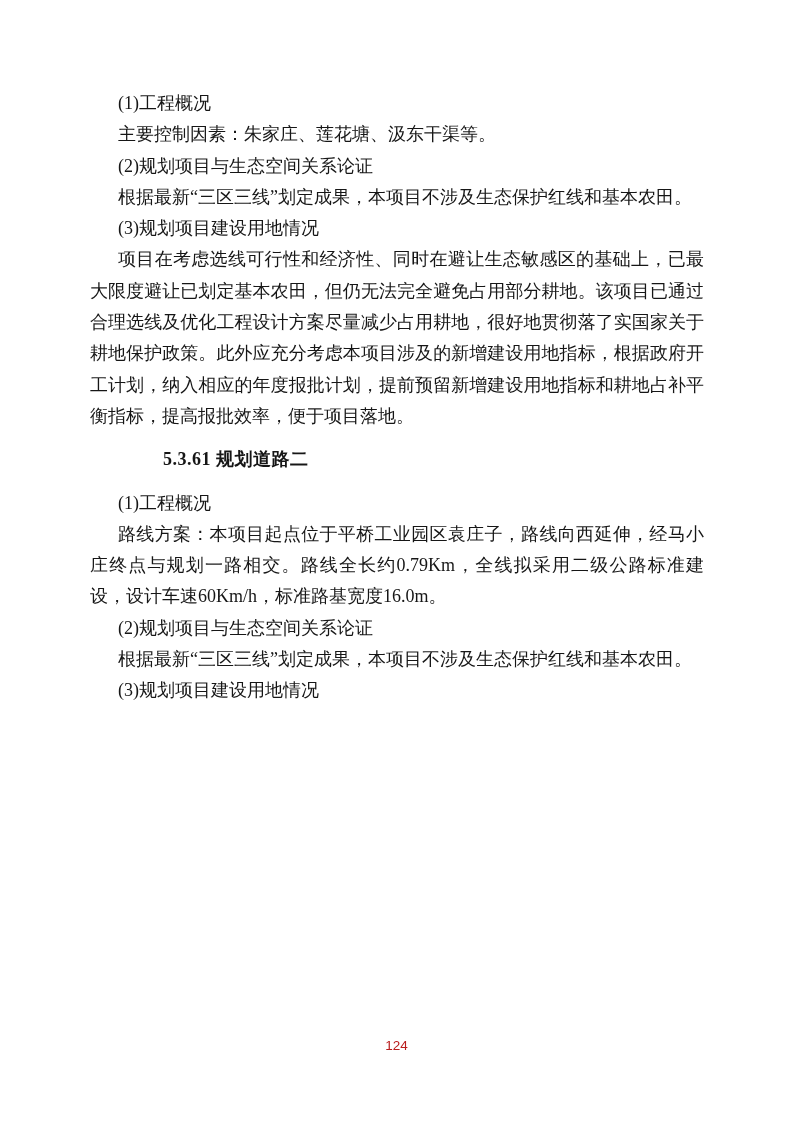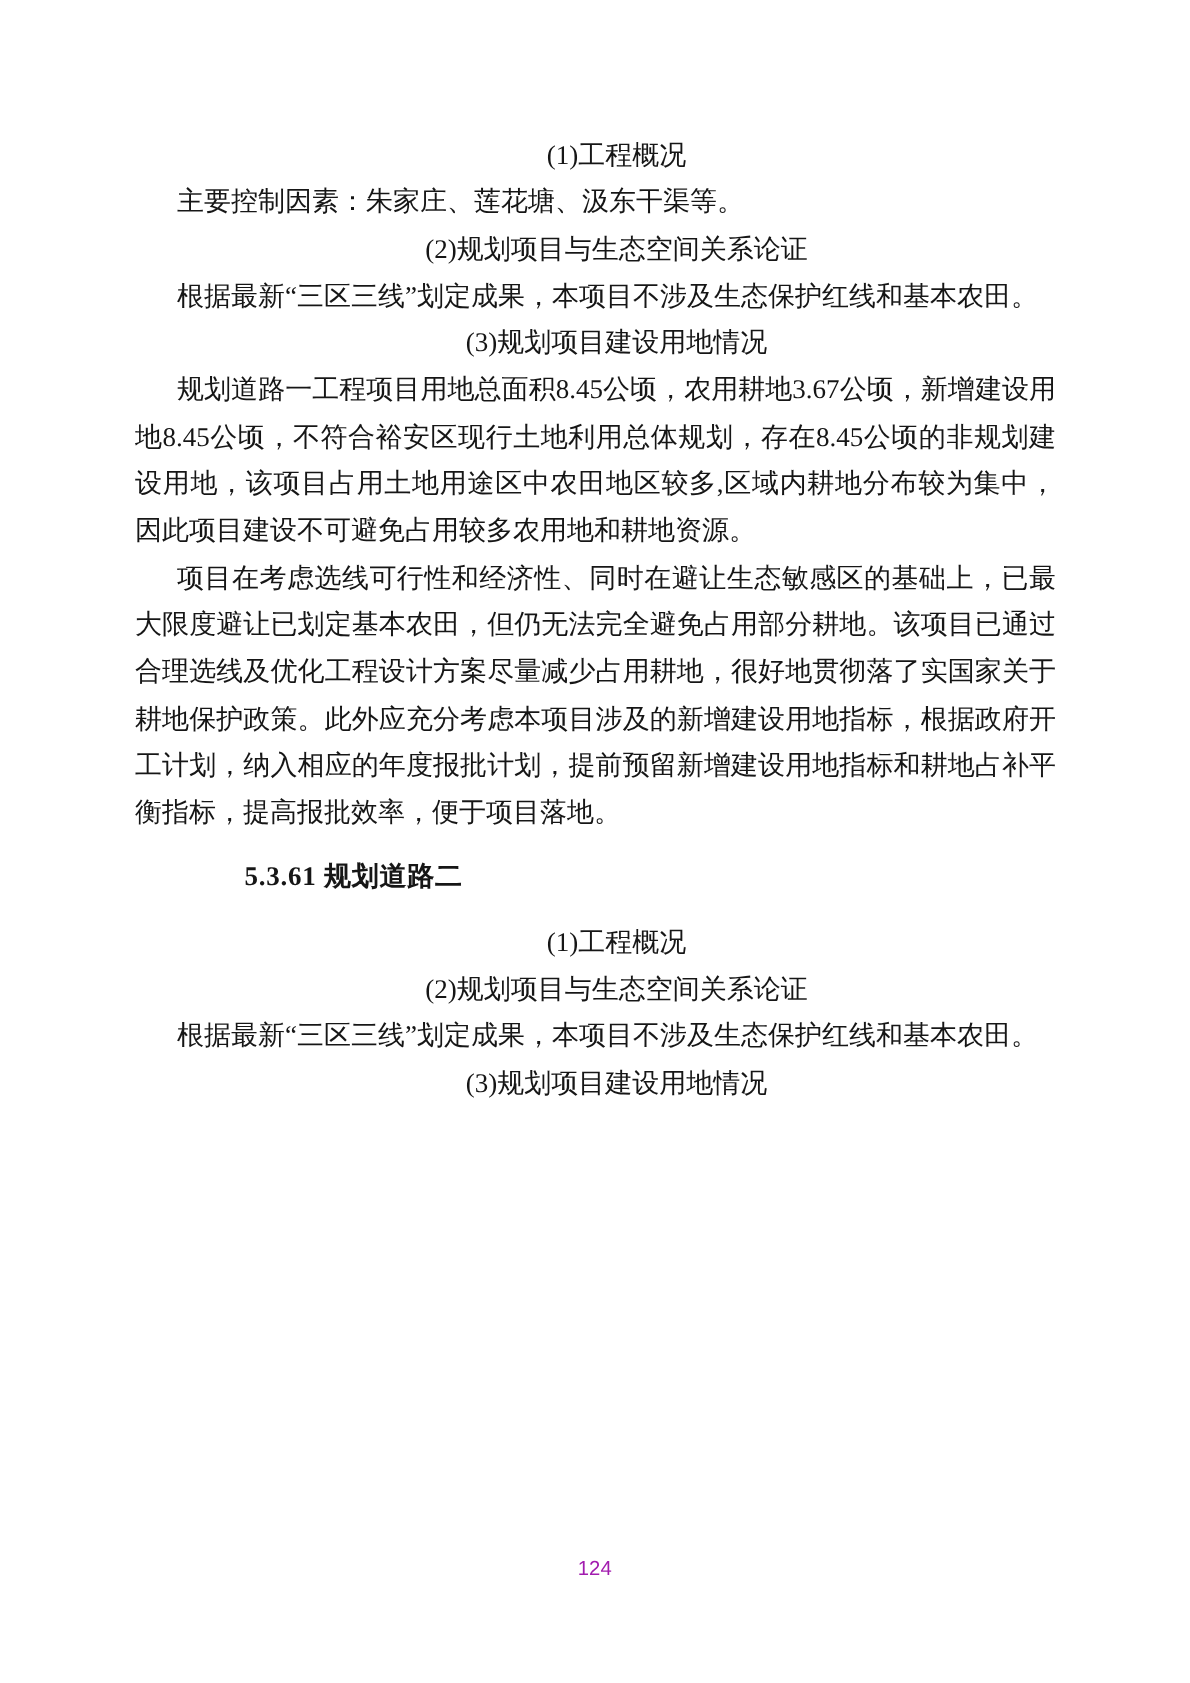--- a/index.html
+++ b/index.html
@@ -25,52 +25,52 @@
     line-height: 31.3px;
   }
   .para {
     margin: 0;
     text-indent: 28px;
     text-align: justify;
   }
   .subheading {
     margin: 0;
     text-indent: 28px;
-    text-align: center;
+    text-align: left;
   }
   .heading {
     margin: 12px;
     text-indent: 61px;
     font-weight: bold;
     text-align: left;
     letter-spacing: 0.5px;
   }
   .footer {
     position: absolute;
     top: 1038px;
     left: 0;
     width: 100%;
     text-align: center;
     font-family: "Liberation Sans", "DejaVu Sans", sans-serif;
     font-size: 13.5px;
-    color: #a21caf;
+    color: #b91c1c;
   }
 </style>
 </head>
 <body>
 
 <div class="page">
   <div class="body-text">
     <p class="subheading">(1)工程概况</p>
     <p class="para">主要控制因素：朱家庄、莲花塘、汲东干渠等。</p>
     <p class="subheading">(2)规划项目与生态空间关系论证</p>
     <p class="para">根据最新“三区三线”划定成果，本项目不涉及生态保护红线和基本农田。</p>
     <p class="subheading">(3)规划项目建设用地情况</p>
-    <p class="para">规划道路一工程项目用地总面积8.45公顷，农用耕地3.67公顷，新增建设用地8.45公顷，不符合裕安区现行土地利用总体规划，存在8.45公顷的非规划建设用地，该项目占用土地用途区中农田地区较多,区域内耕地分布较为集中，因此项目建设不可避免占用较多农用地和耕地资源。</p>
     <p class="para">项目在考虑选线可行性和经济性、同时在避让生态敏感区的基础上，已最大限度避让已划定基本农田，但仍无法完全避免占用部分耕地。该项目已通过合理选线及优化工程设计方案尽量减少占用耕地，很好地贯彻落了实国家关于耕地保护政策。此外应充分考虑本项目涉及的新增建设用地指标，根据政府开工计划，纳入相应的年度报批计划，提前预留新增建设用地指标和耕地占补平衡指标，提高报批效率，便于项目落地。</p>
     <p class="heading">5.3.61 规划道路二</p>
     <p class="subheading">(1)工程概况</p>
+    <p class="para">路线方案：本项目起点位于平桥工业园区袁庄子，路线向西延伸，经马小庄终点与规划一路相交。路线全长约0.79Km，全线拟采用二级公路标准建设，设计车速60Km/h，标准路基宽度16.0m。</p>
     <p class="subheading">(2)规划项目与生态空间关系论证</p>
     <p class="para">根据最新“三区三线”划定成果，本项目不涉及生态保护红线和基本农田。</p>
     <p class="subheading">(3)规划项目建设用地情况</p>
   </div>
   <div class="footer">124</div>
 </div>
 
 </body></html>

